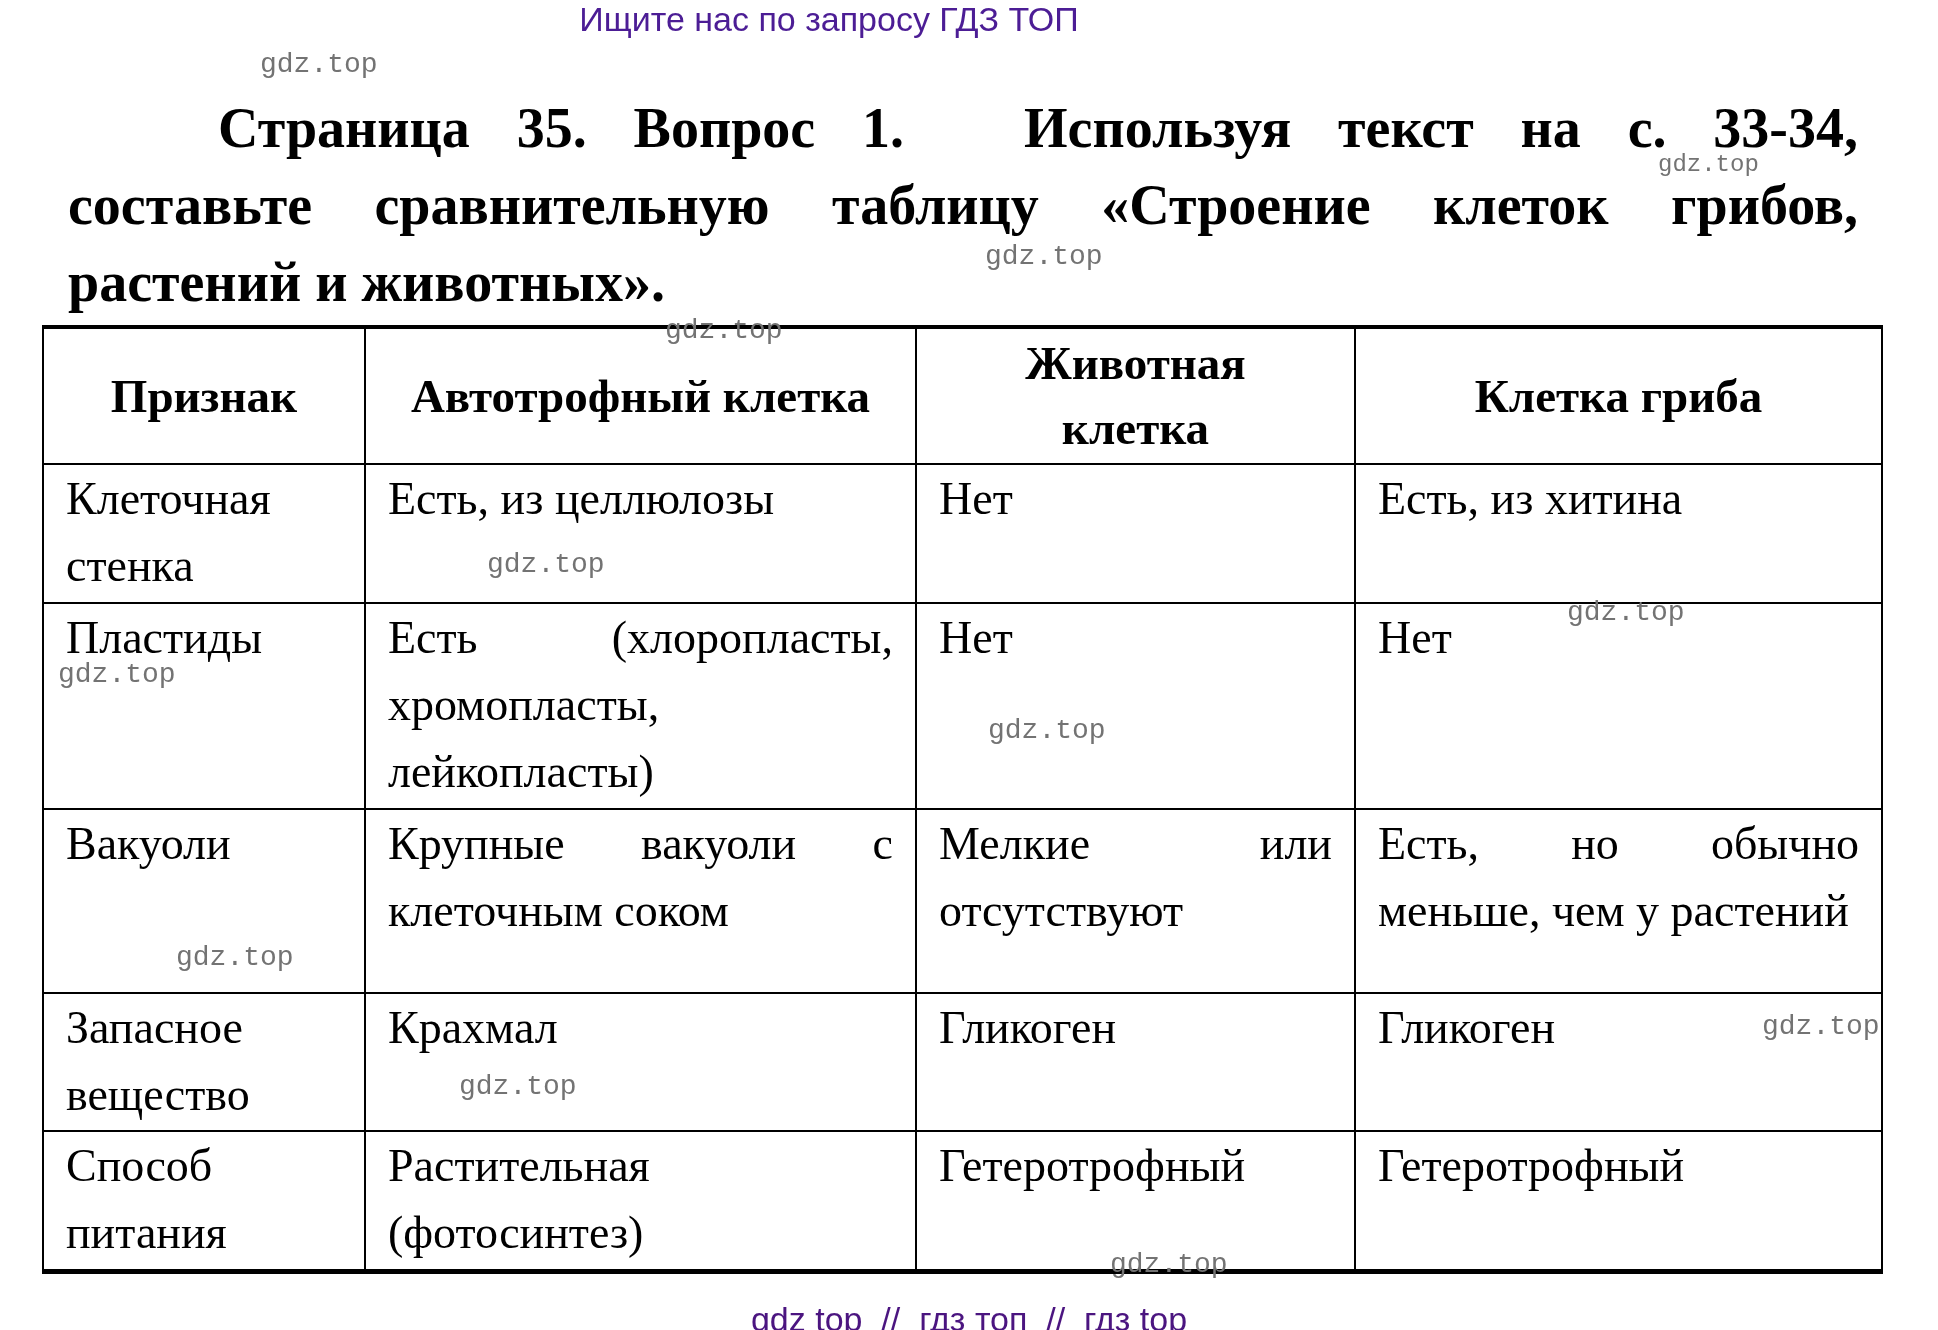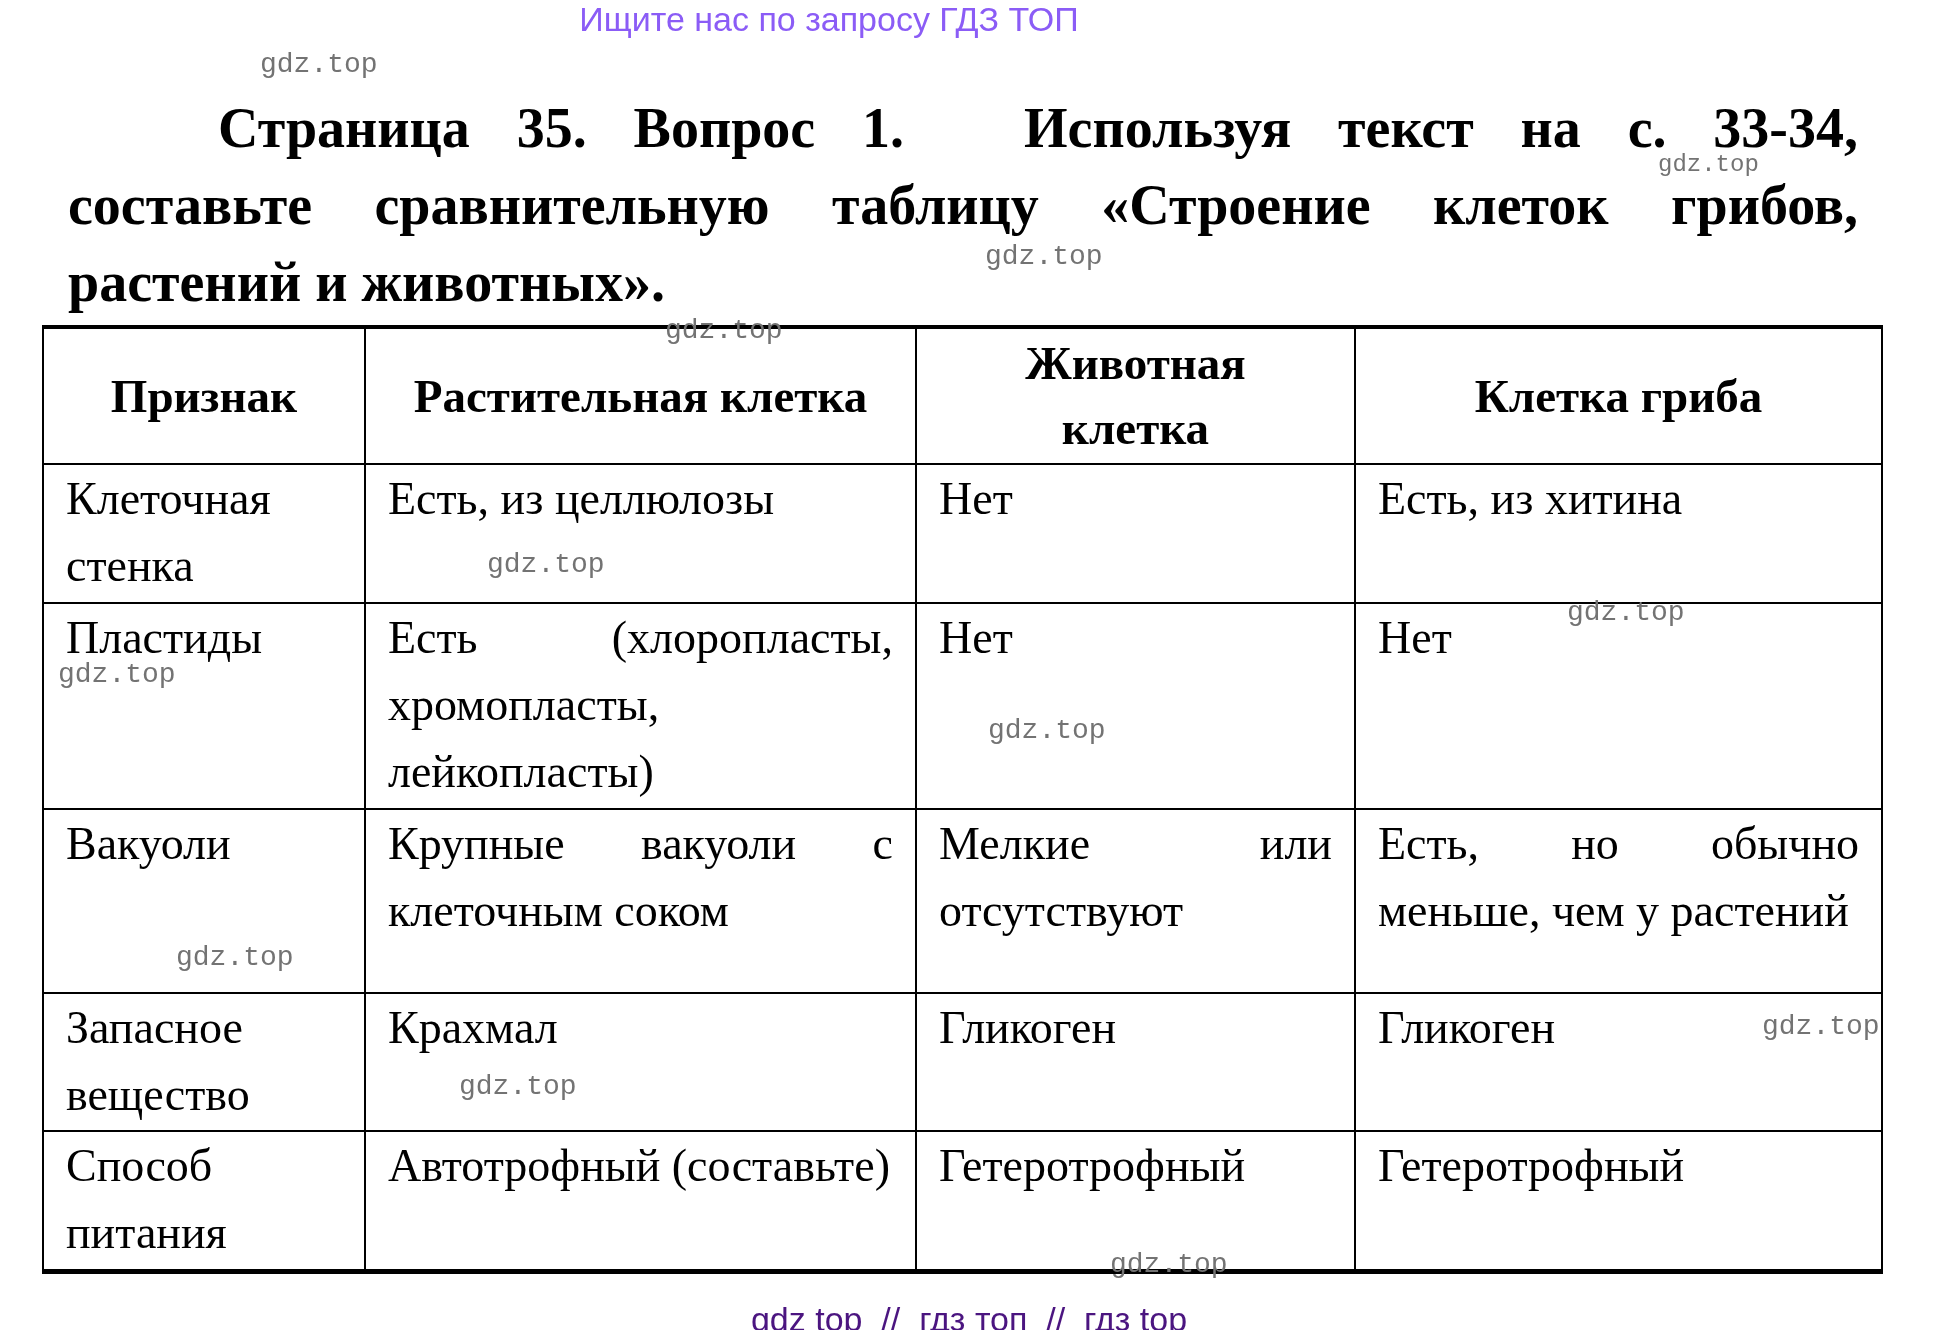--- a/index.html
+++ b/index.html
@@ -1,17 +1,17 @@
 <!DOCTYPE html>
 <html><head>
 <meta charset="utf-8">
 <style>
   html, body { margin:0; padding:0; background:#ffffff; }
   body { width:1938px; height:1330px; position:relative; overflow:hidden; font-family:"Liberation Serif", serif; color:#000; }
-  .ad-top { position:absolute; left:0; width:1658px; top:0; text-align:center; font-family:"Liberation Sans", sans-serif; font-size:34px; color:#8b5cf6; line-height:38px; }
+  .ad-top { position:absolute; left:0; width:1658px; top:0; text-align:center; font-family:"Liberation Sans", sans-serif; font-size:34px; color:#4c1d95; line-height:38px; }
   .wm { position:absolute; font-family:Liberation Mono, monospace; font-size:28px; color:#737373; line-height:30px; white-space:nowrap; }
   .wm.sm { font-size:24px; }
   .title { position:absolute; left:68px; width:1790px; top:90px; font-weight:bold; font-size:56px; line-height:77px; text-align:justify; text-align-last:left; }
   .title .indent { display:inline-block; width:150px; }
   .title .gap { display:inline-block; width:120px; }
   table.cmp { position:absolute; left:42px; top:325px; width:1839px; height:949px; border-collapse:collapse; table-layout:fixed; }
   table.cmp td, table.cmp th { border:2px solid #000; vertical-align:top; font-size:46px; line-height:67px; padding:0 22px; font-weight:normal; text-align:left; }
   table.cmp tr.head th { font-weight:bold; text-align:center; vertical-align:middle; font-size:47px; line-height:65px; }
   table.cmp tr:first-child th { border-top-width:4px; }
   table.cmp tr:last-child td { border-bottom-width:5px; }
@@ -33,21 +33,21 @@
 <table class="cmp">
   <colgroup>
     <col style="width:322px">
     <col style="width:551px">
     <col style="width:439px">
     <col style="width:527px">
   </colgroup>
   <tbody>
       <tr class="head" style="height:135px">
     <th>Признак</th>
-    <th>Растительная клетка</th>
+    <th>Автотрофный клетка</th>
     <th style="padding:0 48px;">Животная клетка</th>
     <th>Клетка гриба</th>
   </tr>
   <tr style="height:135px">
     <td>Клеточная стенка</td>
     <td>Есть, из целлюлозы</td>
     <td>Нет</td>
     <td>Есть, из хитина</td>
   </tr>
   <tr style="height:203px">
@@ -63,21 +63,21 @@
     <td class="just">Есть, но обычно меньше, чем у растений</td>
   </tr>
   <tr style="height:136px">
     <td>Запасное вещество</td>
     <td>Крахмал</td>
     <td>Гликоген</td>
     <td>Гликоген</td>
   </tr>
   <tr style="height:138px">
     <td>Способ питания</td>
-    <td>Автотрофный (составьте)</td>
+    <td>Растительная (фотосинтез)</td>
     <td>Гетеротрофный</td>
     <td>Гетеротрофный</td>
   </tr>
 </tbody>
   </table>
 
 <div class="wm" style="left:665px;top:316px;">gdz.top</div>
 <div class="wm" style="left:487px;top:550px;">gdz.top</div>
 <div class="wm" style="left:1567px;top:598px;">gdz.top</div>
 <div class="wm" style="left:58px;top:660px;">gdz.top</div>

